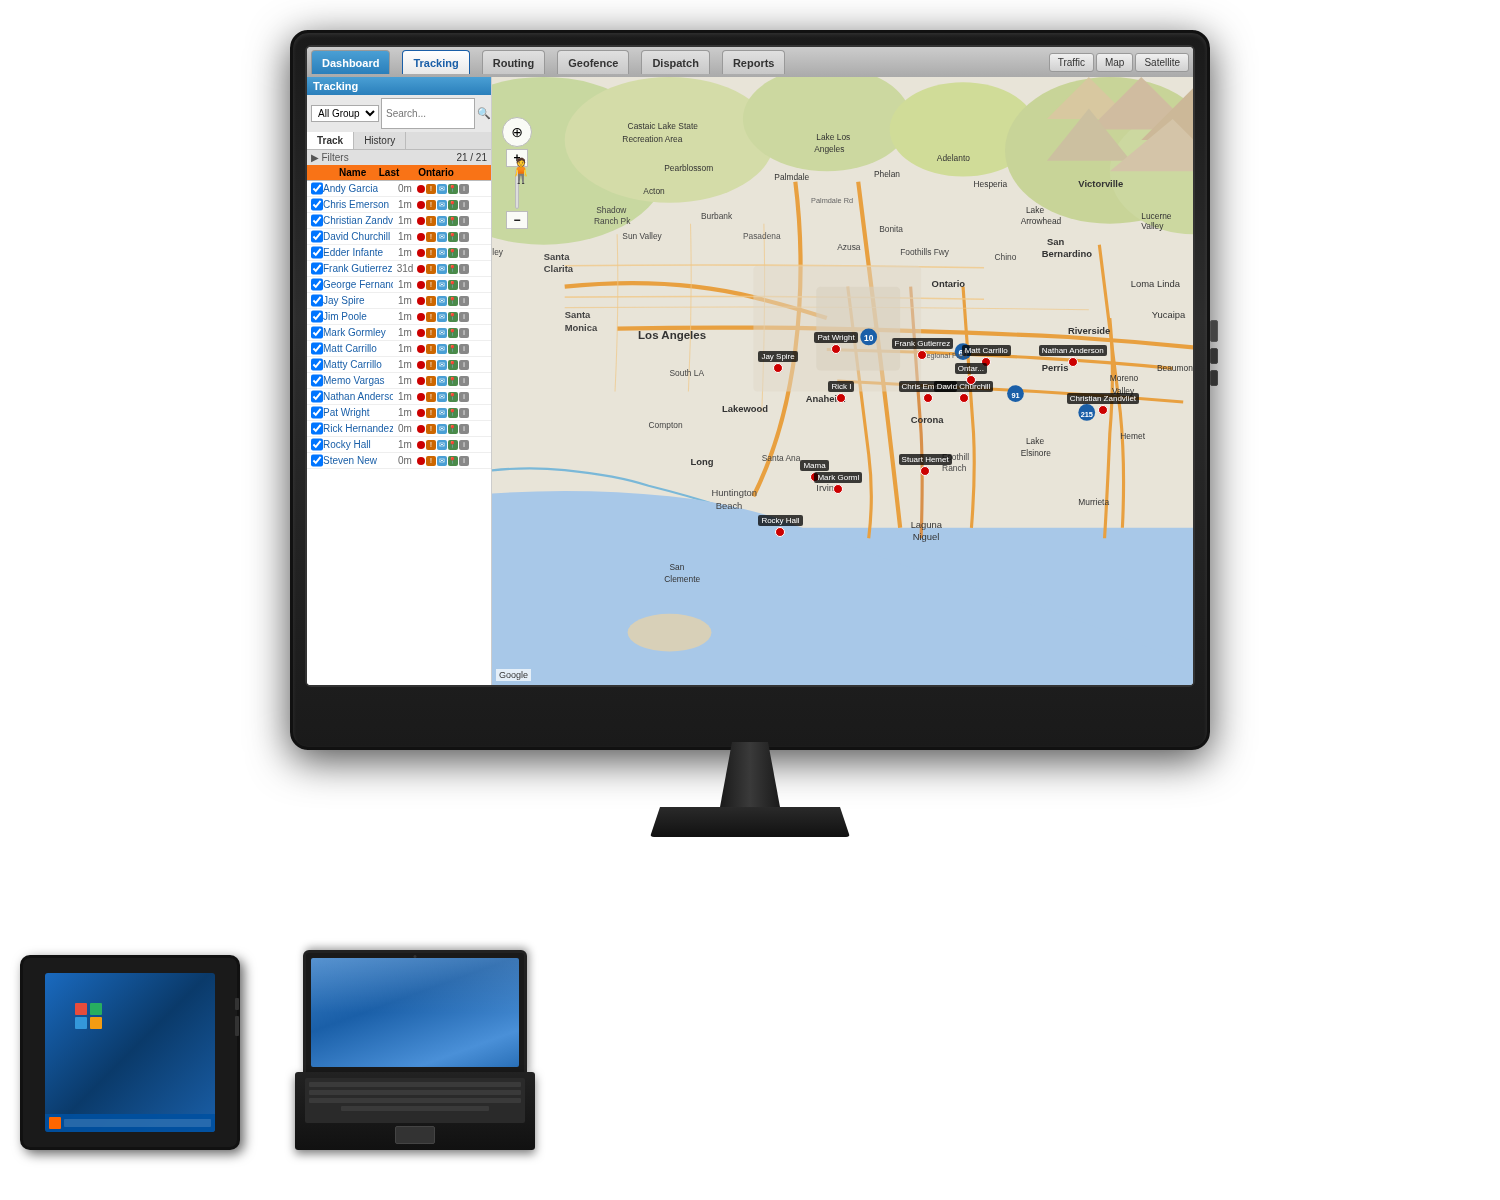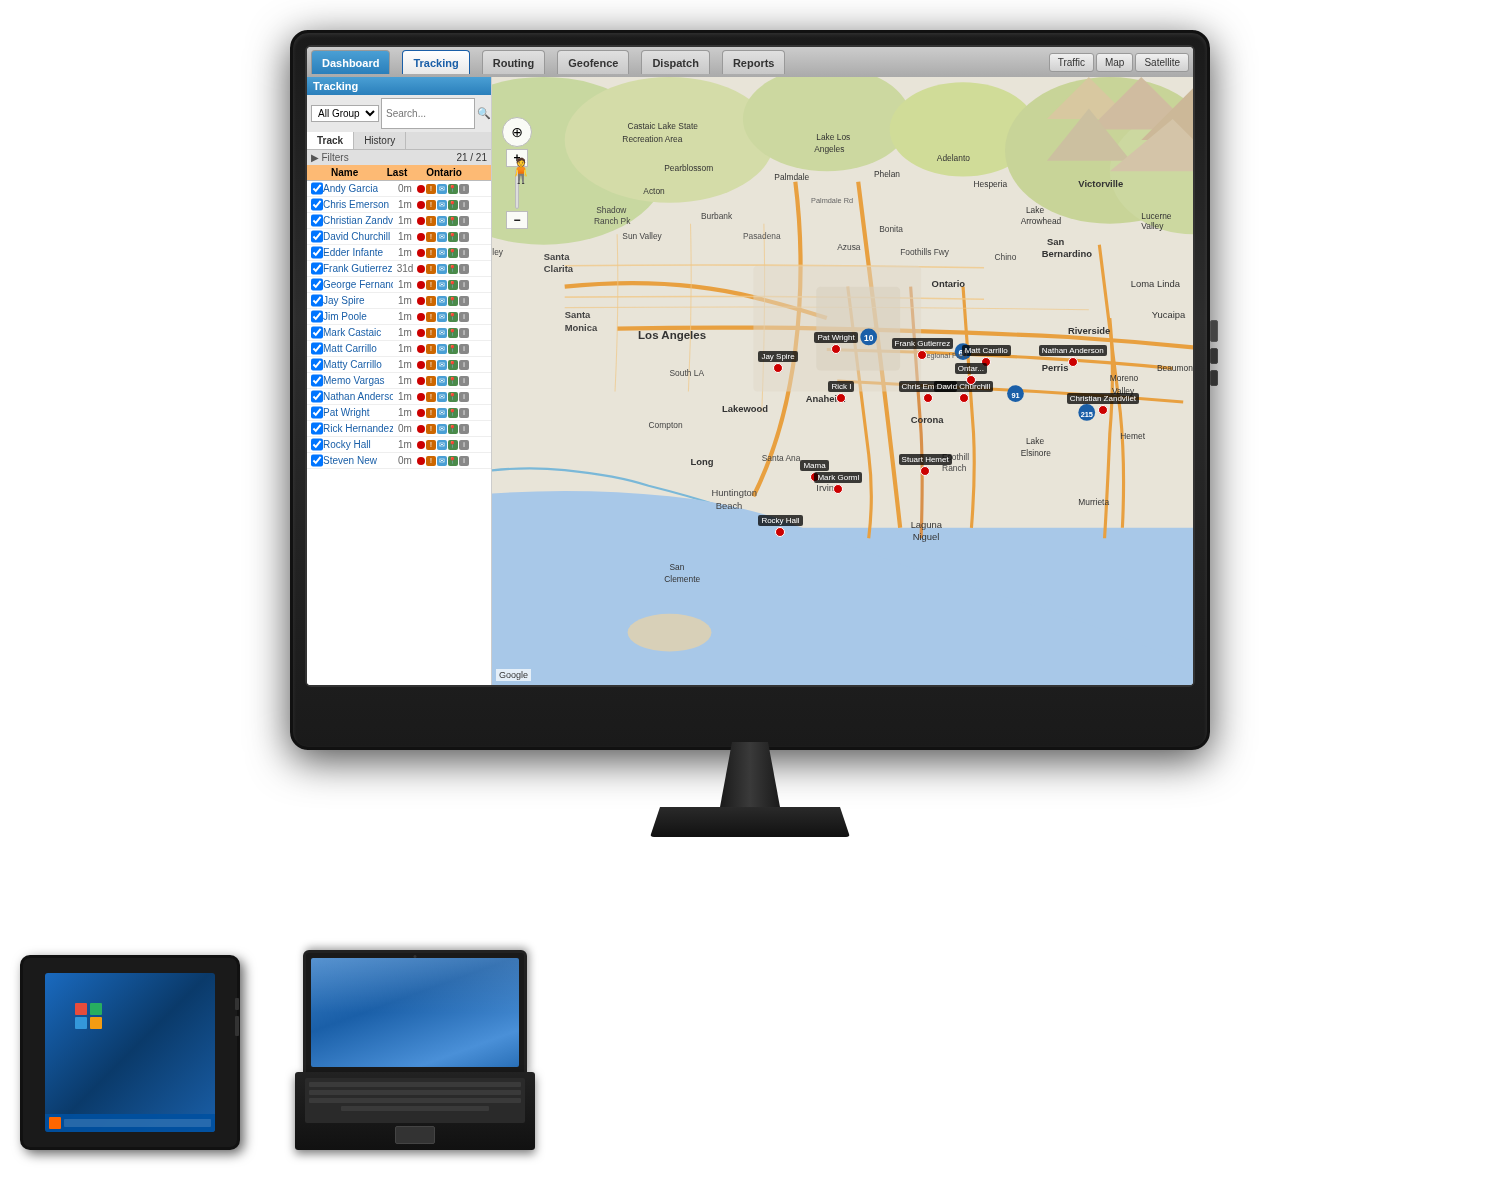--- a/index.html
+++ b/index.html
@@ -240,22 +240,22 @@
     
     .vehicle-list {
       flex: 1;
       overflow-y: auto;
       background: #fff;
     }
 
     .list-header {
       display: flex;
       align-items: center;
-      background: #fdba74;
-      padding: 2px 12px;
+      background: #f97316;
+      padding: 2px 20px;
       font-size: 10px;
       font-weight: bold;
       border-bottom: 1px solid #bbb;
       position: sticky;
       top: 0;
     }
     .list-header .col-name { flex: 1; }
     .list-header .col-last { width: 24px; text-align: center; }
     .list-header .col-details { width: 70px; text-align: center; }
 
@@ -577,21 +577,21 @@
       <span class="col-icons">
         <span class="icon-dot-red"></span>
         <span class="icon-small" style="background:#cc6600;">!</span>
         <span class="icon-small" style="background:#4a9fd4;">✉</span>
         <span class="icon-small" style="background:#4a8a4a;">📍</span>
         <span class="icon-small" style="background:#888;">i</span>
       </span>
     </div>
                 <div class="vehicle-row">
       <input type="checkbox" class="chk" checked="" style="">
-      <span class="col-name">Mark Castaic</span>
+      <span class="col-name">Mark Gormley</span>
       <span class="col-last">1m</span>
       <span class="col-icons">
         <span class="icon-dot-red"></span>
         <span class="icon-small" style="background:#cc6600;">!</span>
         <span class="icon-small" style="background:#4a9fd4;">✉</span>
         <span class="icon-small" style="background:#4a8a4a;">📍</span>
         <span class="icon-small" style="background:#888;">i</span>
       </span>
     </div>
                 <div class="vehicle-row">

